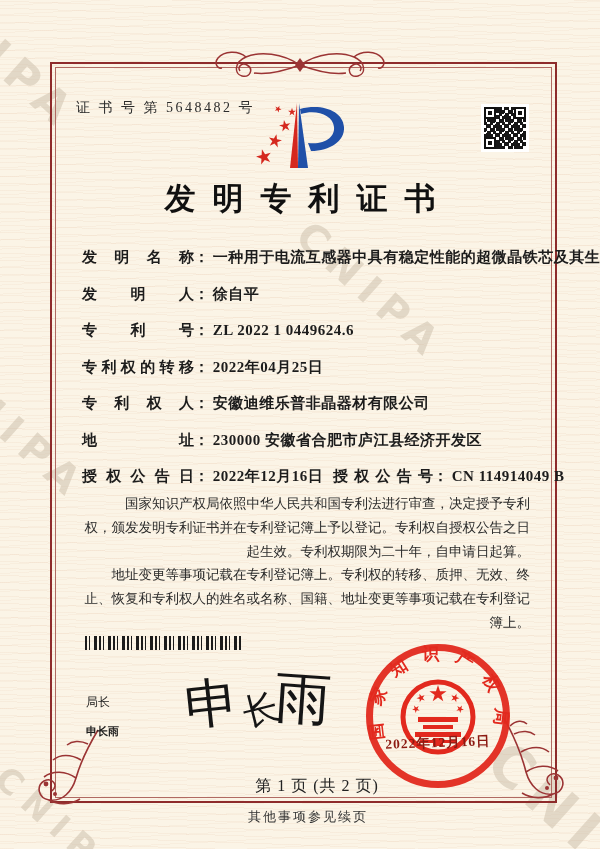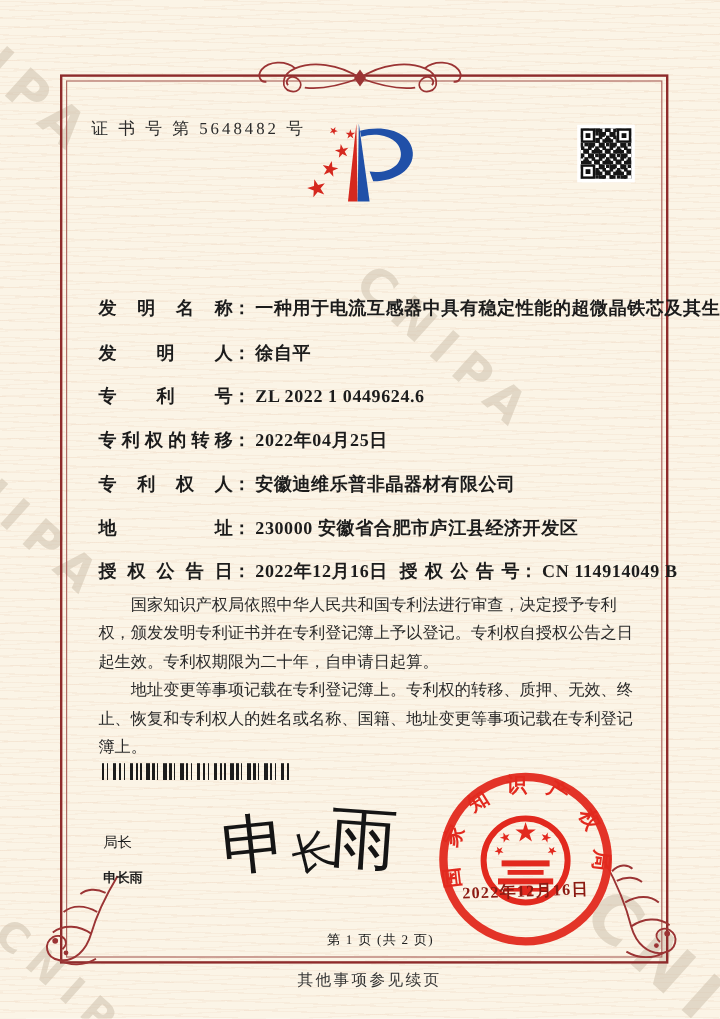--- a/index.html
+++ b/index.html
@@ -46,21 +46,21 @@
   .fields{position:absolute;left:82px;top:248px;right:58px;
           display:flex;flex-direction:column;gap:14.5px;}
   .frow{height:22px;font-size:15px;color:#1c1c1c;font-weight:600;white-space:nowrap;}
   .flabel{display:inline-block;width:112px;text-align:justify;text-align-last:justify;vertical-align:top;}
   .fsep{display:inline-block;}
   .fvalue{letter-spacing:.5px;}
   .fpair2{margin-left:6px;}
   .fpair2 .flabel{width:100px;}
   
   .body-text{position:absolute;left:82px;top:492px;right:70px;
-             font-size:13.5px;line-height:1.76;color:#2a2a2a;}
+             font-size:13.5px;line-height:1.76;color:#2a2a2a;text-align:right;}
   .body-text p{margin:0;text-indent:2em;}
   
   .barcode{position:absolute;left:85px;top:636px;width:158px;height:14px;
       background:repeating-linear-gradient(90deg,#1c1c1c 0 2px,transparent 2px 4px,
         #1c1c1c 4px 5px,transparent 5px 9px,#1c1c1c 9px 12px,transparent 12px 14px);}
   
   .position-label{position:absolute;left:86px;top:694px;font-size:12px;font-weight:400;color:#1d1d1d;
                   font-family:"Liberation Sans","DejaVu Sans",sans-serif;}
   .signer-name{position:absolute;left:86px;top:724px;font-size:11px;font-weight:700;color:#1d1d1d;
                font-family:"Liberation Sans","DejaVu Sans",sans-serif;}
@@ -72,21 +72,21 @@
   
   .seal{position:absolute;left:366px;top:644px;width:144px;height:144px;}
   .seal-ring{position:absolute;inset:0;border:7px solid #e2291e;border-radius:50%;opacity:.95;}
   .seal-arc{position:absolute;inset:0;}
   .seal-emblem{position:absolute;left:33px;top:30px;}
   .seal-date{position:absolute;left:2px;top:90px;width:140px;text-align:center;
              font-size:13.5px;font-weight:700;color:#8c1a12;letter-spacing:1px;
              transform:rotate(-2deg);white-space:nowrap;}
   
   .page-info{position:absolute;left:0;right:0;top:776px;text-align:center;
-             font-size:11px;color:#222;letter-spacing:1px;margin-left:34px;}
+             font-size:16px;color:#222;letter-spacing:1px;margin-left:34px;}
   .continuation{position:absolute;left:16px;right:0;top:808px;text-align:center;
                 font-size:13px;color:#333;letter-spacing:2px;}
 </style>
 </head>
 <body>
 
 <div class="page">
 
   <div class="wm wm1">CNIPA</div>
   <div class="wm wm2">CNIPA</div>
@@ -149,20 +149,21 @@
     <use href="#star" transform="translate(28,9) scale(3.6) rotate(25)" fill="#d5281e"></use>
   </svg>
 
   <div class="qr">
     <div class="qr-noise"></div>
     <div class="finder f-tl"></div>
     <div class="finder f-tr"></div>
     <div class="finder f-bl"></div>
   </div>
 
+  <div class="title">发明专利证书</div>
 
   <div class="fields">
     <div class="frow">
       <span class="flabel">发明名称</span><span class="fsep">：</span>
       <span class="fvalue">一种用于电流互感器中具有稳定性能的超微晶铁芯及其生产方法</span>
     </div>
     <div class="frow">
       <span class="flabel">发明人</span><span class="fsep">：</span>
       <span class="fvalue">徐自平</span>
     </div>

